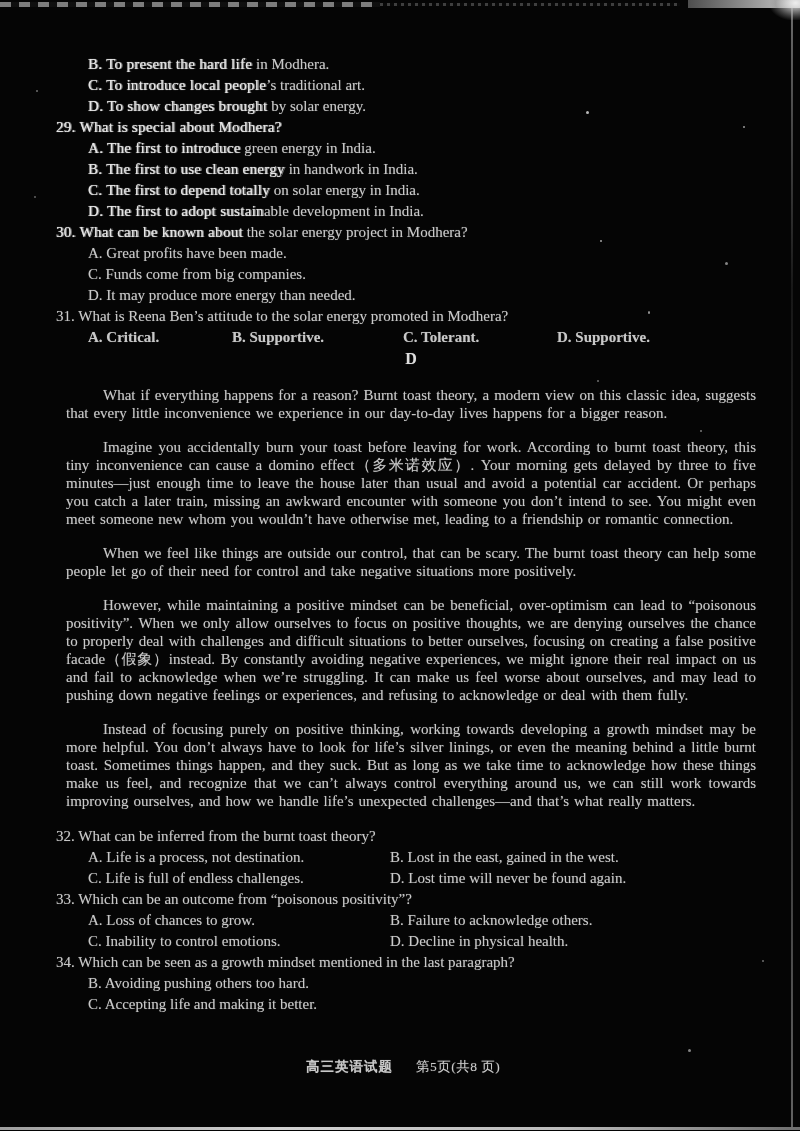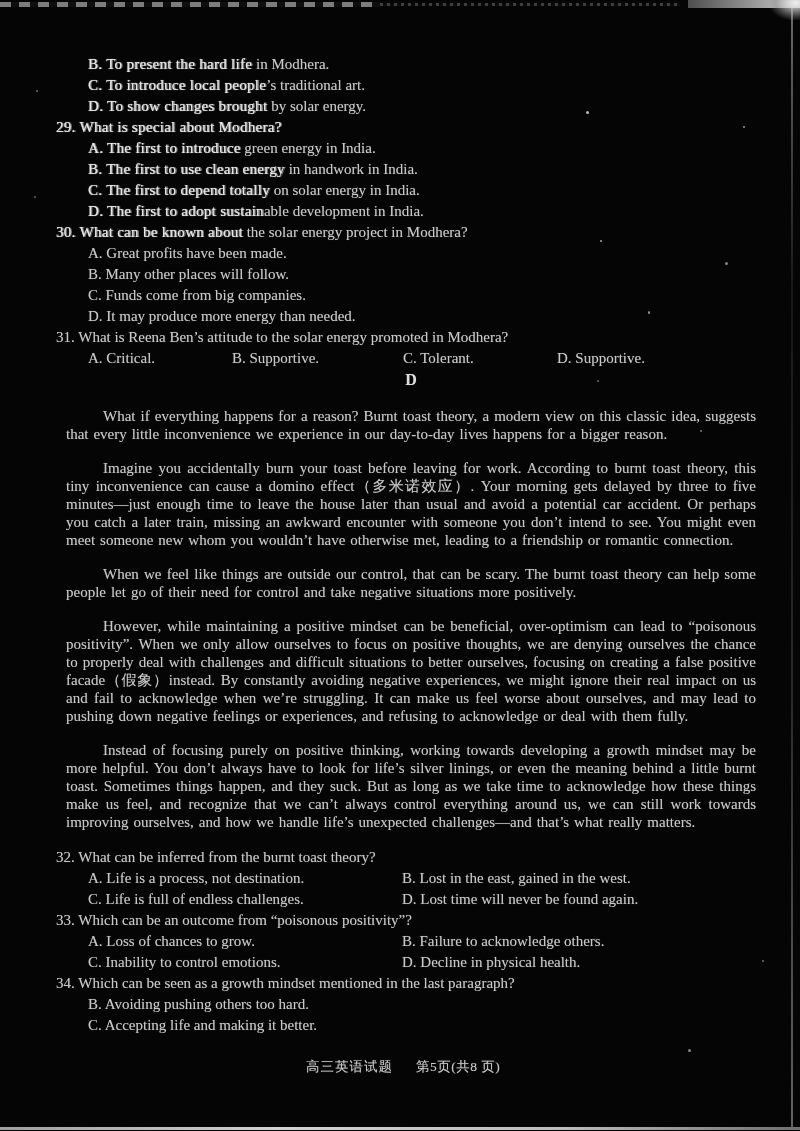--- a/index.html
+++ b/index.html
@@ -8,26 +8,26 @@
   
   .flow{position:absolute;left:50px;top:54px;width:722px;color:#c8c8c8;
         font-size:15px;text-shadow:0 0 1px rgba(190,190,190,.45);}
   .line{line-height:21px;height:21px;white-space:nowrap;}
   .opt{padding-left:38px;}
   .num{padding-left:6px;}
   .hv{font-weight:normal;color:#e6e6e6;letter-spacing:.3px;
       text-shadow:0 0 1px rgba(255,255,255,.7),1.3px 0 0 rgba(210,210,210,.5);}
   .sec{text-align:center;font-weight:bold;color:#dedede;height:22px;line-height:22px;font-size:16px;}
   .para{margin:16px;text-align:justify;text-indent:37px;line-height:18px;word-spacing:1.2px;}
-  .two{display:grid;grid-template-columns:302px auto;padding-left:38px;gap:12px;}
-  .four{display:grid;grid-template-columns:144px 171px 154px auto;padding-left:38px;}
+  .two{display:grid;grid-template-columns:302px auto;padding-left:38px;}
+  .four{display:grid;grid-template-columns:144px 171px 154px auto;padding-left:38px;font-weight:bold;}
   
   .footer{position:absolute;top:1058px;left:0;width:800px;font-size:13.5px;color:#c9c9c9;
           text-shadow:0 0 1px rgba(190,190,190,.5);line-height:17px;}
-  .f-title{position:absolute;left:306px;font-weight:normal;letter-spacing:1px;}
+  .f-title{position:absolute;left:306px;font-weight:bold;letter-spacing:1px;}
   .f-page{position:absolute;left:416px;letter-spacing:.5px;}
   
   .edge-top-a{position:absolute;left:0;top:2px;width:380px;height:5px;
       background:repeating-linear-gradient(90deg,rgba(165,165,165,.75) 0 11px,rgba(70,70,70,.15) 11px 19px);}
   .edge-top-b{position:absolute;left:380px;top:3px;width:300px;height:3px;
       background:repeating-linear-gradient(90deg,rgba(120,120,120,.5) 0 3px,rgba(40,40,40,.1) 3px 7px);}
   .edge-top-c{position:absolute;left:688px;top:0;width:112px;height:8px;
       background:linear-gradient(90deg,rgba(150,150,150,.5),rgba(215,215,215,.95));}
   .corner-curl{position:absolute;left:770px;top:0;width:30px;height:20px;
       background:radial-gradient(ellipse at 85% 15%,rgba(240,240,240,.95),rgba(140,140,140,.4) 55%,transparent 75%);}
@@ -65,21 +65,20 @@
   <div class="line opt"><span class="hv">D. To show changes brought</span><span> by solar energy.</span></div>
 
   <div class="line num"><span class="hv">29. What is special about Modhera?</span><span></span></div>
   <div class="line opt"><span class="hv">A. The first to introduce</span><span> green energy in India.</span></div>
   <div class="line opt"><span class="hv">B. The first to use clean energy</span><span> in handwork in India.</span></div>
   <div class="line opt"><span class="hv">C. The first to depend totally</span><span> on solar energy in India.</span></div>
   <div class="line opt"><span class="hv">D. The first to adopt sustain</span><span>able development in India.</span></div>
 
   <div class="line num"><span class="hv">30. What can be known about</span><span> the solar energy project in Modhera?</span></div>
   <div class="line opt">A. Great profits have been made.</div>
-  <div class="line opt">B. Many other places will follow.</div>
   <div class="line opt">C. Funds come from big companies.</div>
   <div class="line opt">D. It may produce more energy than needed.</div>
 
   <div class="line num">31. What is Reena Ben’s attitude to the solar energy promoted in Modhera?</div>
   <div class="line four">
     <span>A. Critical.</span>
     <span>B. Supportive.</span>
     <span>C. Tolerant.</span>
     <span>D. Supportive.</span>
   </div>

